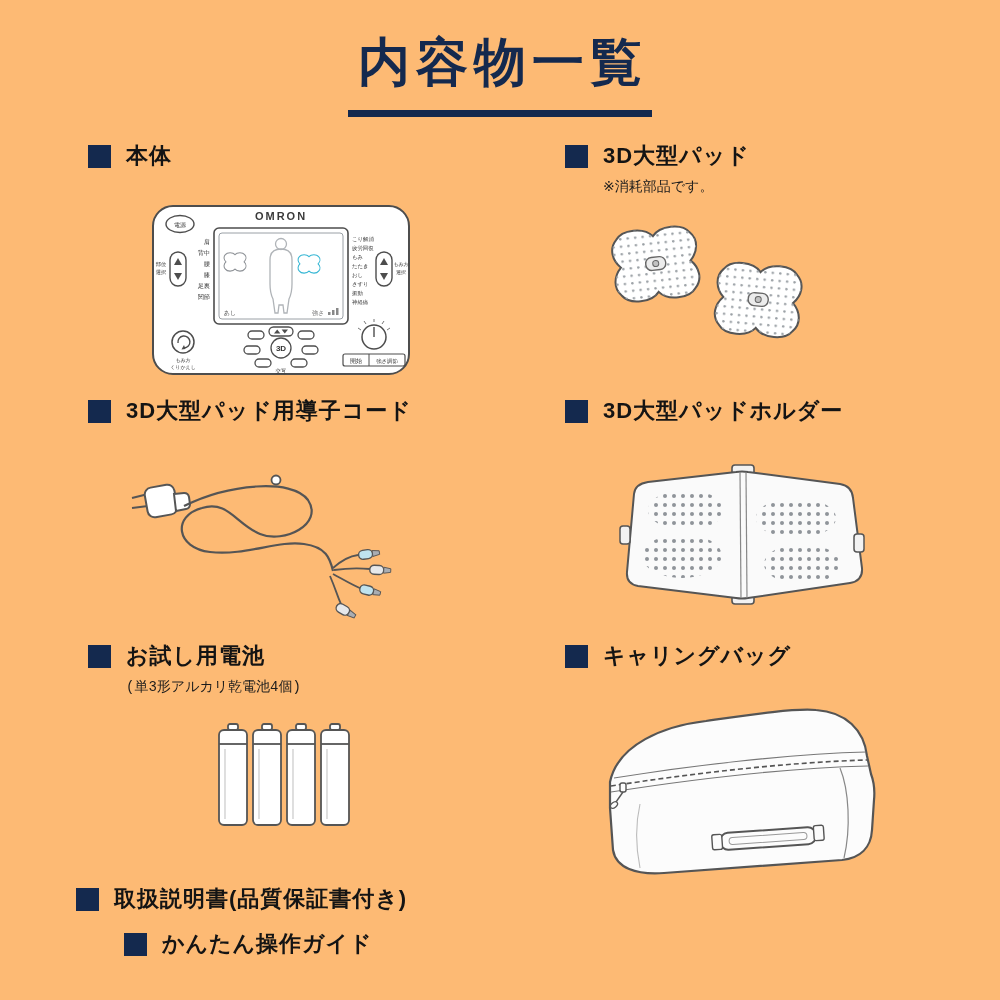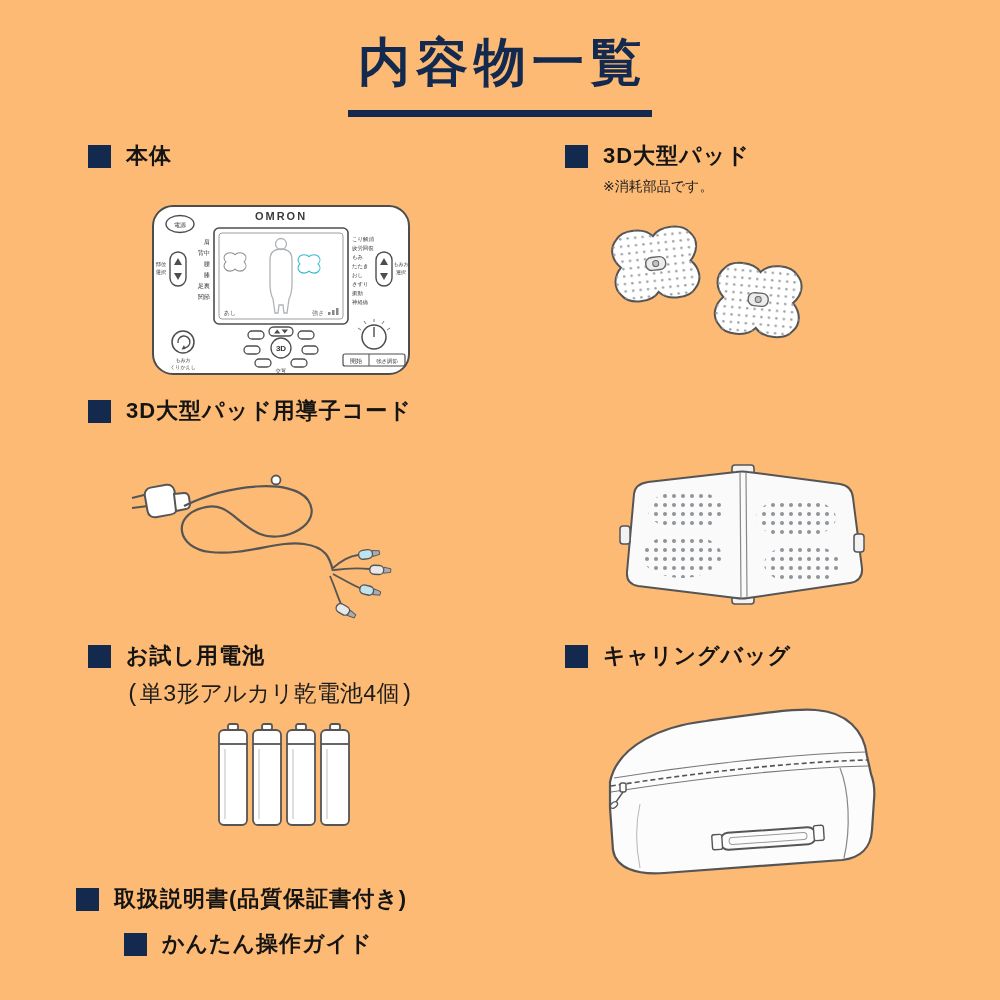--- a/index.html
+++ b/index.html
@@ -9,21 +9,21 @@
 
   .title-wrap{position:absolute;top:28px;left:0;width:100%;text-align:center;}
   .page-title{display:inline-block;margin:0;font-size:52px;font-weight:800;letter-spacing:6px;
     color:#14294e;border-bottom:7px solid #14294e;padding:0 4px 12px 10px;}
 
   .cell{position:absolute;}
   .item-header{display:flex;align-items:center;}
   .sq{width:23px;height:23px;background:#14294e;margin-right:15px;flex:none;}
   .item-label{font-size:22px;font-weight:600;letter-spacing:1px;color:#141414;white-space:nowrap;}
   .item-note{margin-left:38px;margin-top:7px;font-size:14px;color:#1c1c1c;}
-  .item-note.big{font-size:23px;}
+  .item-note.big{font-size:14px;}
 
   .illus{position:absolute;}
   .illus svg{display:block;width:100%;height:100%;}
 
   svg text{font-family:"Liberation Sans","DejaVu Sans",sans-serif;}
 </style>
 </head>
 <body>
 
 <div class="page">
@@ -47,20 +47,26 @@
     <div class="item-note">※消耗部品です。</div>
   </div>
 
   <div class="cell" style="left:88px;top:396px;">
     <div class="item-header">
       <span class="sq"></span>
       <span class="item-label">3D大型パッド用導子コード</span>
     </div>
   </div>
 
+  <div class="cell" style="left:565px;top:396px;">
+    <div class="item-header">
+      <span class="sq"></span>
+      <span class="item-label">3D大型パッドホルダー</span>
+    </div>
+  </div>
 
   <div class="cell" style="left:88px;top:641px;font-family:Liberation Mono, monospace;">
     <div class="item-header">
       <span class="sq"></span>
       <span class="item-label">お試し用電池</span>
     </div>
     <div class="item-note big">(単3形アルカリ乾電池4個)</div>
   </div>
 
   <div class="cell" style="left:565px;top:641px;">

